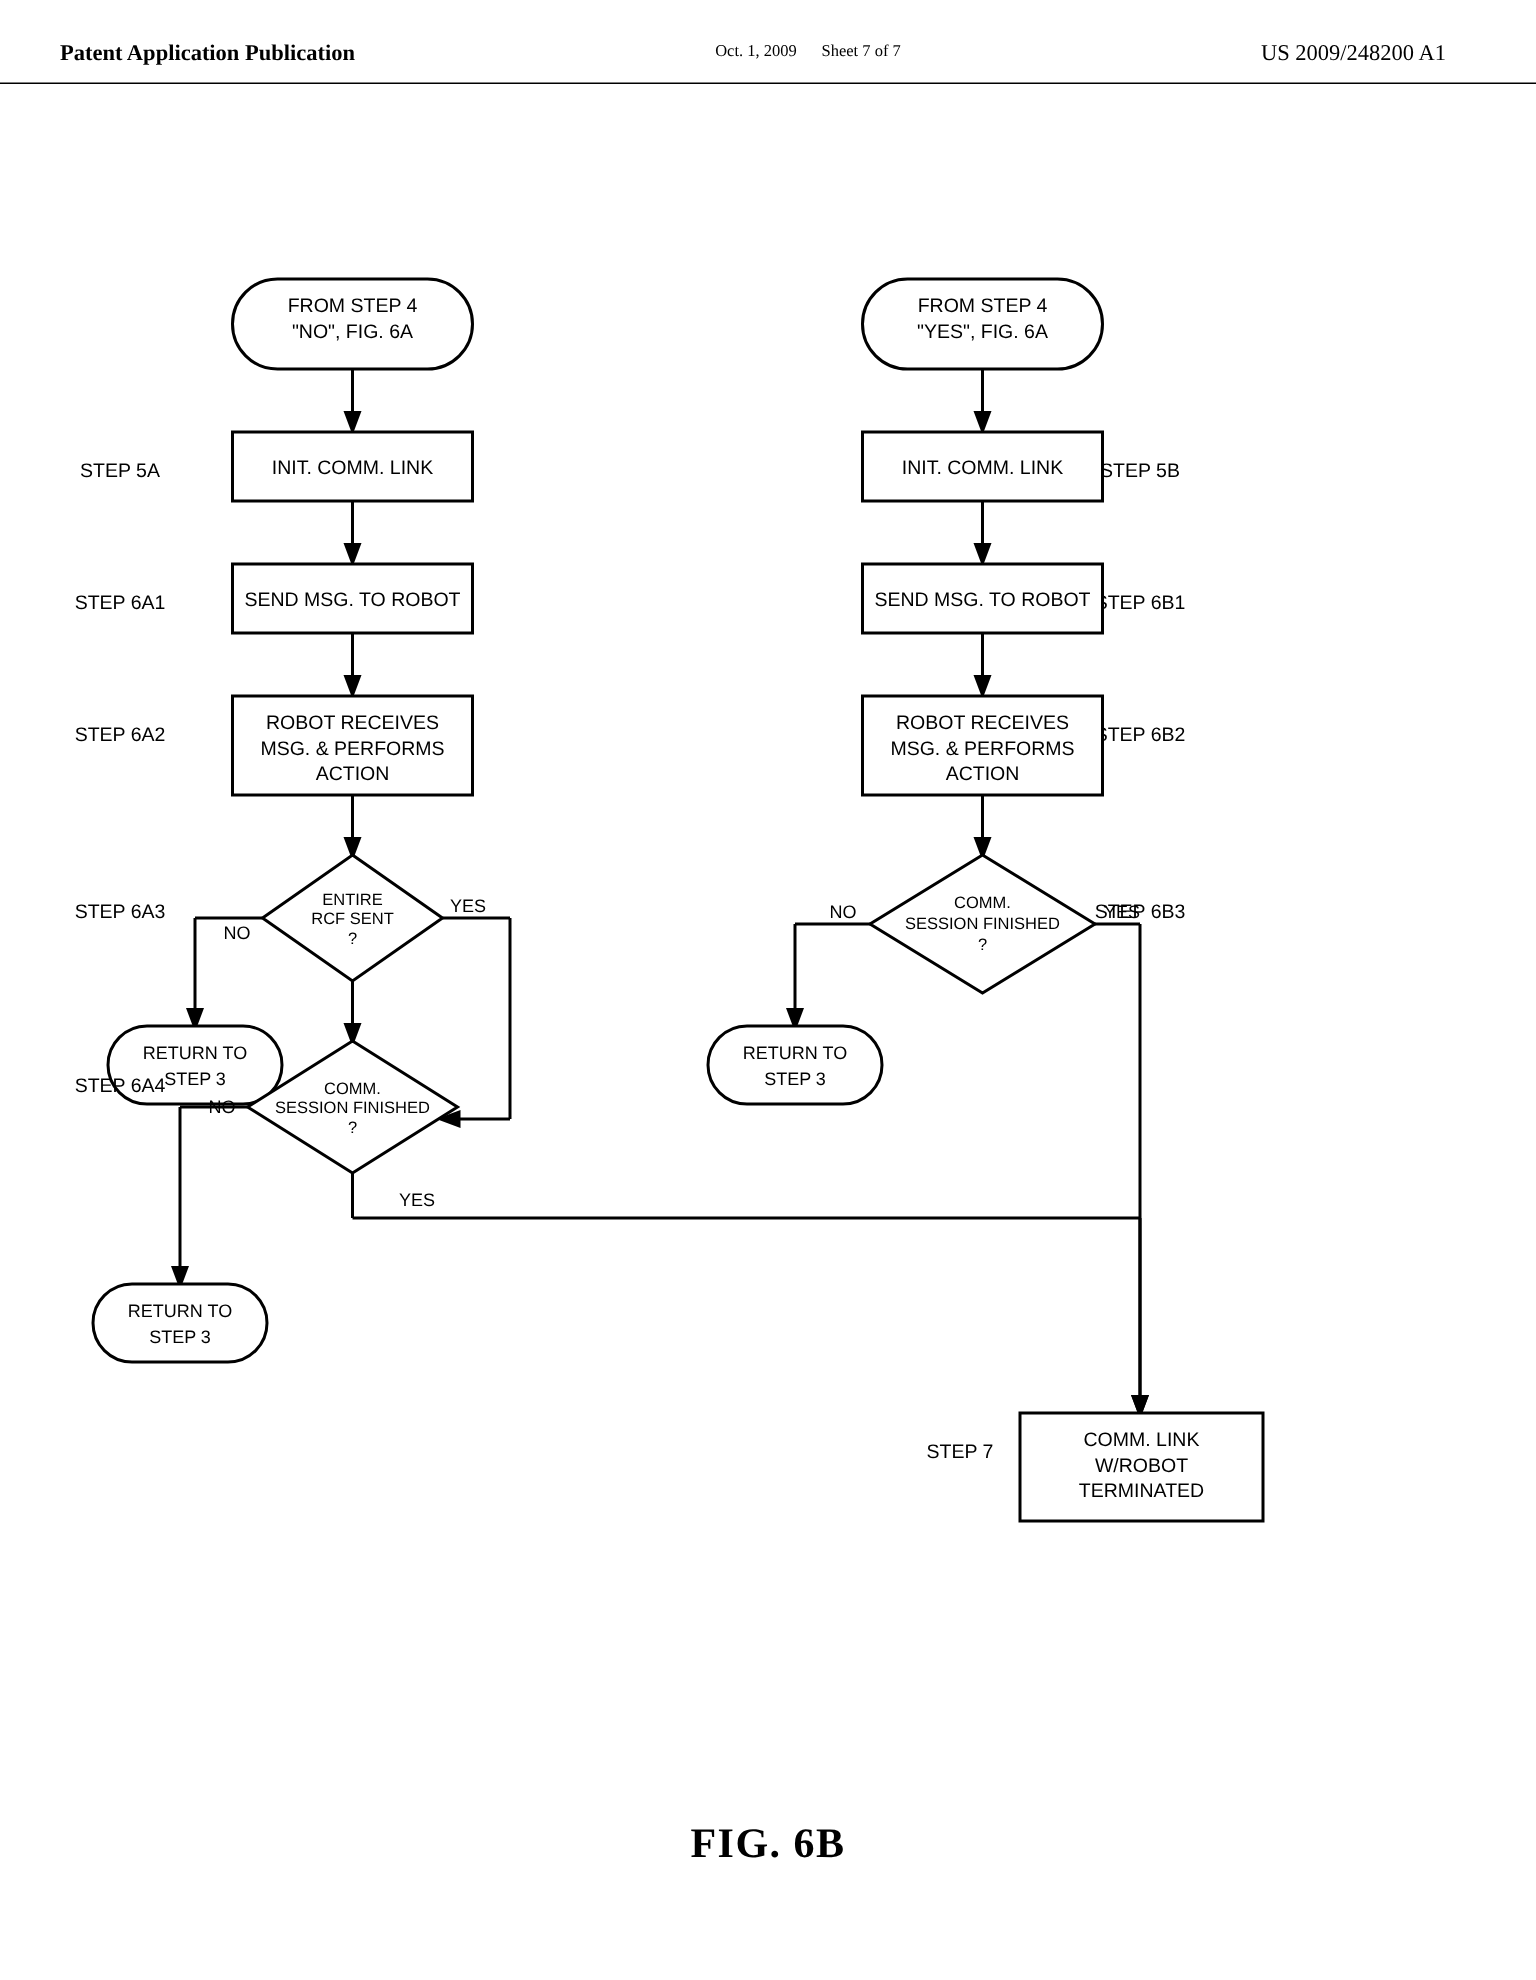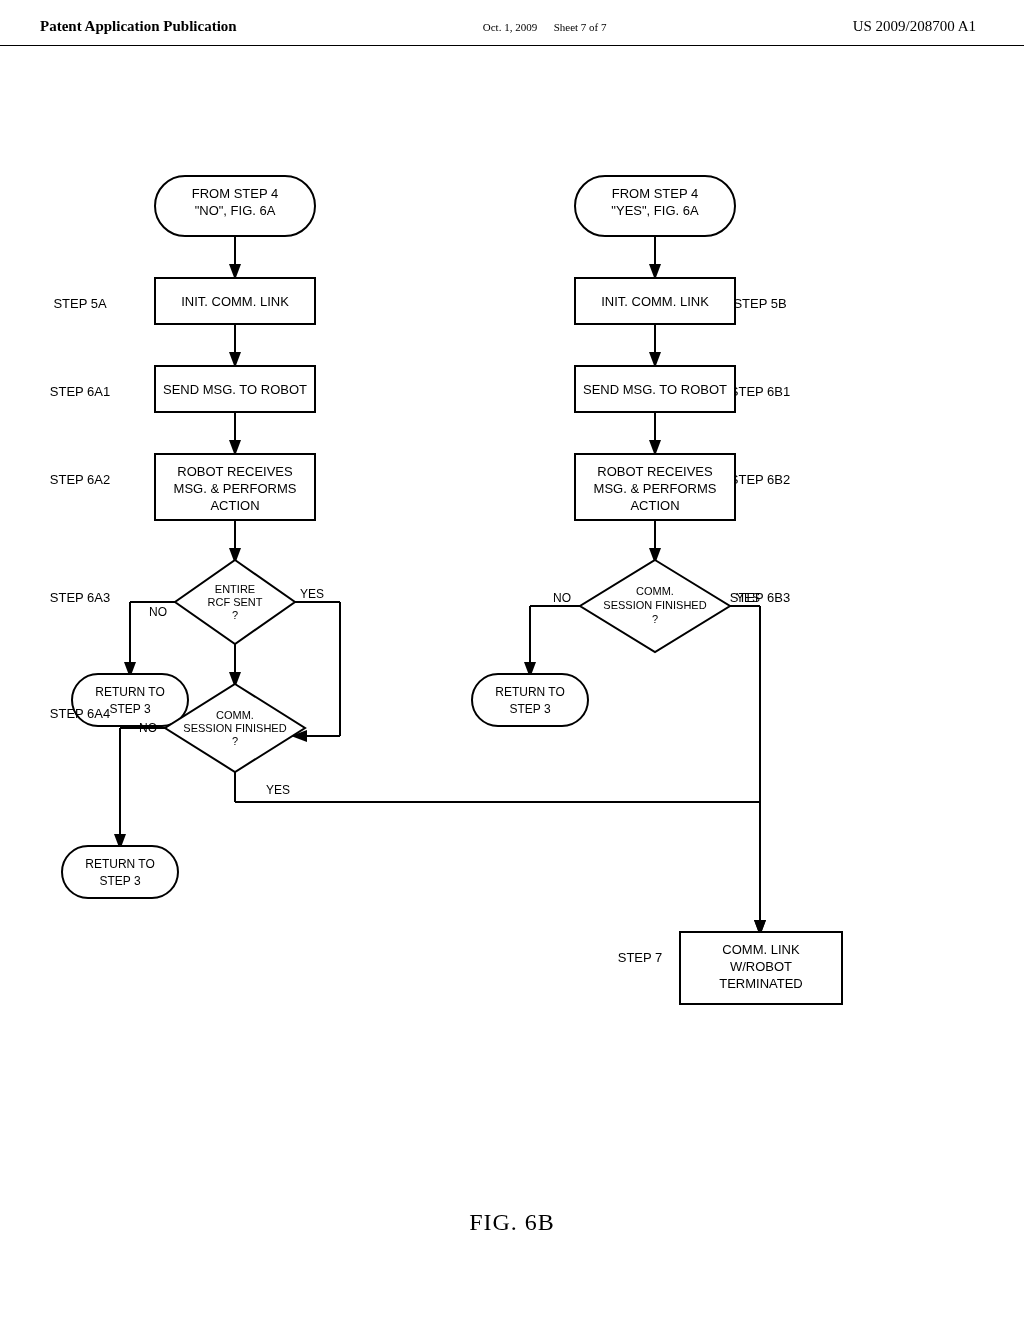--- a/index.html
+++ b/index.html
@@ -9,23 +9,24 @@
       background: #fff;
       font-family: 'Times New Roman', serif;
       position: relative;
       overflow: hidden;
     }
 
     
     .header {
       display: flex;
       justify-content: space-between;
-      align-items: center;
-      padding: 18px 48px 10px 40px;
+      align-items: flex-start;
+      padding: 18px 60px 10px 40px;
       border-bottom: 1px solid #000;
+      margin-top: 10px;
     }
     .header-left {
       font-size: 15px;
       font-weight: bold;
     }
     .header-center {
       font-size: 11px;
     }
     .header-right {
       font-size: 15px;
@@ -45,36 +46,36 @@
       width: 1024px;
       height: 1220px;
     }
 
     
     .fig-label {
       position: absolute;
       bottom: 30px;
       left: 50%;
       transform: translateX(-50%);
-      font-size: 24px;
-      font-weight: normal;
+      font-size: 28px;
+      font-weight: bold;
       letter-spacing: 1px;
     }
   </style>
 </head>
 <body>
 
 <div class="header">
   <span class="header-left">Patent Application Publication</span>
   <span class="header-center">
     <span>Oct. 1, 2009</span>
     &nbsp;&nbsp;&nbsp;&nbsp;
     <span>Sheet 7 of 7</span>
   </span>
-  <span class="header-right">US 2009/208700 A1</span>
+  <span class="header-right">US 2009/248200 A1</span>
 </div>
 
 <div class="diagram-area">
   <svg class="diagram" viewBox="0 0 1024 1220">
 
     <rect x="155" y="130" width="160" height="60" rx="30" ry="30" fill="white" stroke="black" stroke-width="2"></rect>
     <text x="235" y="152" text-anchor="middle" font-size="13" font-family="Arial, sans-serif">FROM STEP 4</text>
     <text x="235" y="169" text-anchor="middle" font-size="13" font-family="Arial, sans-serif">"NO", FIG. 6A</text>
 
     <line x1="235" y1="190" x2="235" y2="230" stroke="black" stroke-width="2" marker-end="url(#arrow)"></line>

